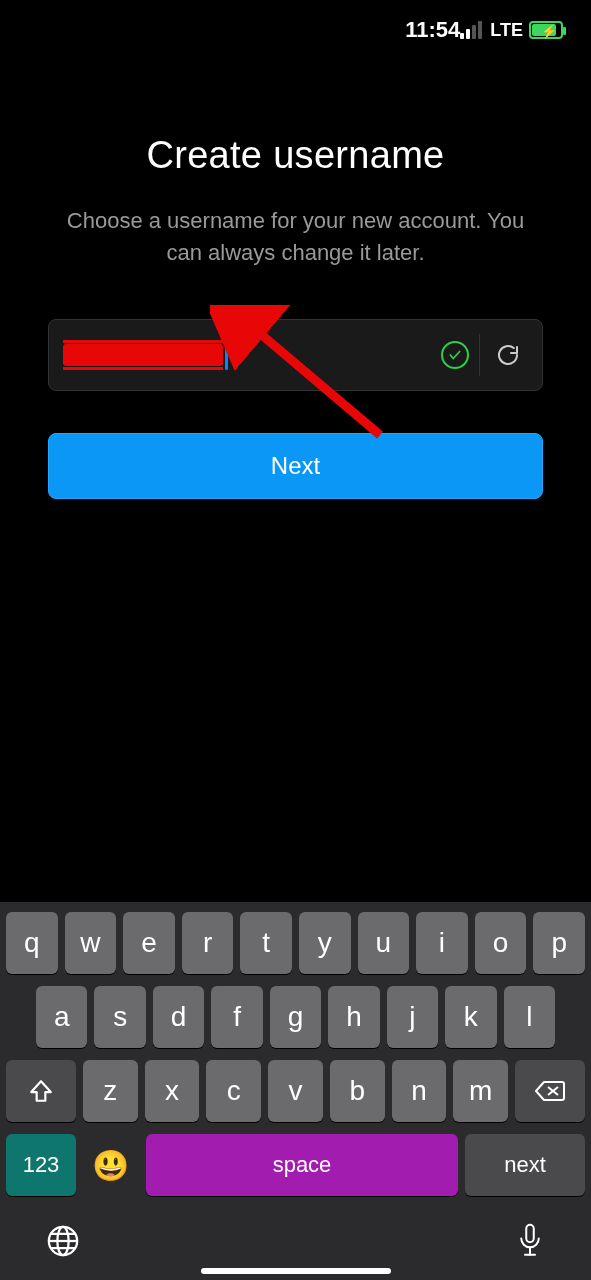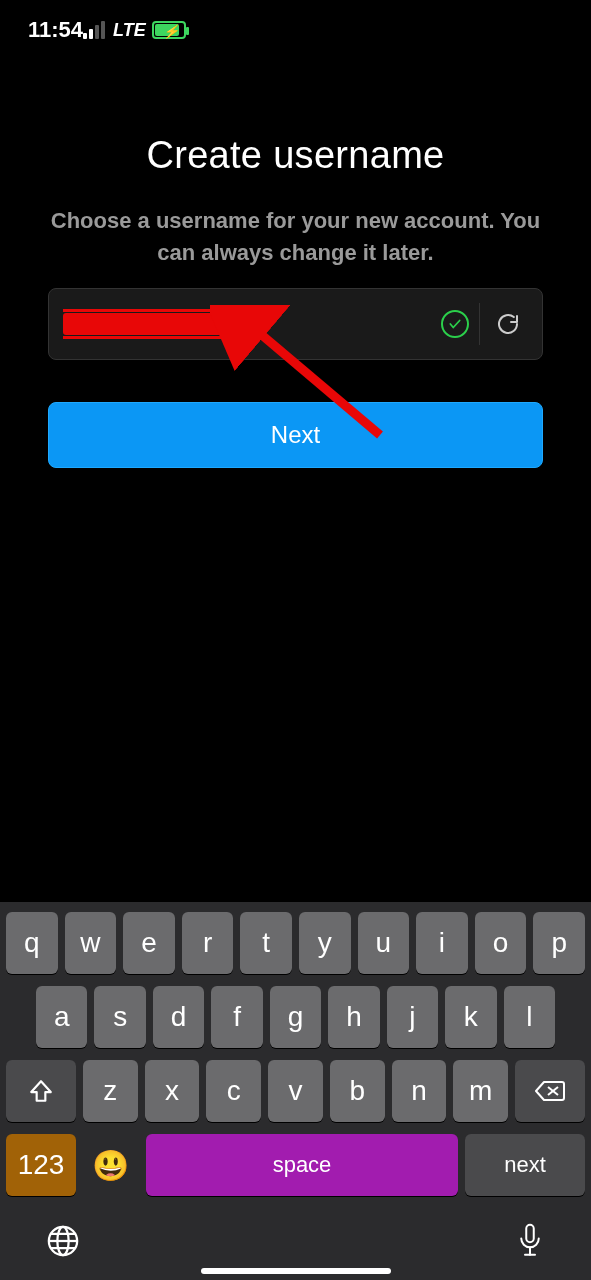--- a/index.html
+++ b/index.html
@@ -1,36 +1,36 @@
 <!DOCTYPE html>
 <html><head>
 <meta charset="utf-8">
 <style>
   * { box-sizing: border-box; margin: 0; padding: 0; }
   html, body { width: 591px; height: 1280px; background: #000; color: #fff; font-family: -apple-system, "Helvetica Neue", Arial, sans-serif; overflow: hidden; position: relative; }
 
   
-  .status-bar { position: absolute; top: 0; left: 0; right: 0; height: 60px; display: flex; align-items: center; justify-content: flex-start; padding: 0 28px; font-size: 22px; font-weight: 600; }
-  .status-right { display: flex; align-items: center; gap: 6px; font-style: italic; }
+  .status-bar { position: absolute; top: 0; left: 0; right: 0; height: 60px; display: flex; align-items: center; justify-content: flex-end; padding: 0 28px; font-size: 22px; font-weight: 600; }
+  .status-right { display: flex; align-items: center; gap: 6px; }
   .signal-bars { display: flex; align-items: flex-end; gap: 2px; }
   .signal-bars span { width: 4px; background:#fff; border-radius:1px; }
   .signal-bars span:nth-child(1){height:6px;}
   .signal-bars span:nth-child(2){height:10px;}
   .signal-bars span:nth-child(3){height:14px;background:#555;}
   .signal-bars span:nth-child(4){height:18px;background:#555;}
   .lte { font-size:18px; font-weight:600; margin-left:2px; }
   .battery { width:34px; height:18px; border:2px solid #3dd65f; border-radius:4px; position:relative; display:flex; align-items:center; }
   .battery::after{content:"";position:absolute;right:-5px;top:4px;width:3px;height:8px;background:#3dd65f;border-radius:1px;}
   .battery .fill{position:absolute;left:1px;top:1px;bottom:1px;width:24px;background:#3dd65f;border-radius:2px;}
   .battery .bolt{position:absolute;left:10px;top:1px;color:#000;font-size:13px;}
 
   
   .content { position:absolute; top:110px; left:0; right:0; padding:0 48px; text-align:center; }
   .title { font-size:38px; font-weight:400; margin-top:24px; margin-bottom:28px; letter-spacing:0.3px; }
-  .subtitle { font-size:22px; color:#9a9a9a; line-height:1.45; margin-bottom:19px; font-weight:700; }
+  .subtitle { font-size:22px; color:#9a9a9a; line-height:1.45; margin-bottom:50px; font-weight:400; }
 
   .input-wrap { background:#1a1a1a; border:1px solid #333; border-radius:8px; height:72px; display:flex; align-items:center; padding:0 16px; gap:10px; }
   .input-wrap input { flex:1; background:transparent; border:none; outline:none; color:#fff; font-size:20px; height:100%; }
   .redacted { position:relative; }
   .redacted-bar { position:absolute; left:14px; top:50%; transform:translateY(-50%); width:160px; height:22px; background:#e80707; border-radius:3px; pointer-events:none; }
   .redacted-bar::before,.redacted-bar::after{content:"";position:absolute;background:#e80707;height:3px;width:100%;left:0;}
   .redacted-bar::before{top:-4px;}
   .redacted-bar::after{bottom:-4px;}
   .cursor { position:absolute; left:176px; top:50%; transform:translateY(-50%); width:3px; height:30px; background:#0b84ff; border-radius:2px; pointer-events:none;}
   .check-circ { width:28px; height:28px; border:2px solid #2bcf4b; border-radius:50%; display:flex; align-items:center; justify-content:center; }
@@ -44,21 +44,21 @@
   .arrow-overlay { position:absolute; left:210px; top:305px; pointer-events:none; }
 
   
   .keyboard { position:absolute; bottom:0; left:0; right:0; background:#2b2b2d; padding:10px 6px 0 6px; }
   .krow { display:flex; gap:7px; justify-content:center; margin-bottom:12px; }
   .key { background:#6b6b6d; color:#fff; border-radius:6px; height:62px; flex:1; display:flex; align-items:center; justify-content:center; font-size:28px; box-shadow:0 1px 0 #000; user-select:none; }
   .row2 { padding:0 30px; }
   .key.special { background:#4a4a4c; font-size:26px; }
   .key.shift, .key.backspace { flex:0 0 70px; background:#4a4a4c; }
   .row3-mid { display:flex; gap:7px; flex:1; }
-  .row4 .key.num { flex:0 0 70px; background:#a16207; font-size:28px;text-align:right;}
+  .row4 .key.num { flex:0 0 70px; background:#0f766e; font-size:22px;text-align:right;}
   .row4 .key.emoji { flex:0 0 56px; background:transparent; box-shadow:none; font-size:30px; color:#fff;}
   .row4 .key.space { flex:1; background:#a21caf; font-size:22px;}
   .row4 .key.next { flex:0 0 120px; background:#4a4a4c; font-size:22px;}
   .row4 { margin-bottom:18px; }
 
   .kb-bottom { display:flex; justify-content:space-between; align-items:center; padding:8px 40px 16px 40px; }
   .kb-bottom .icon { color:#fff; }
 
   .home-indicator { position:absolute; bottom:6px; left:50%; transform:translateX(-50%); width:190px; height:6px; background:#fff; border-radius:4px; }
 

